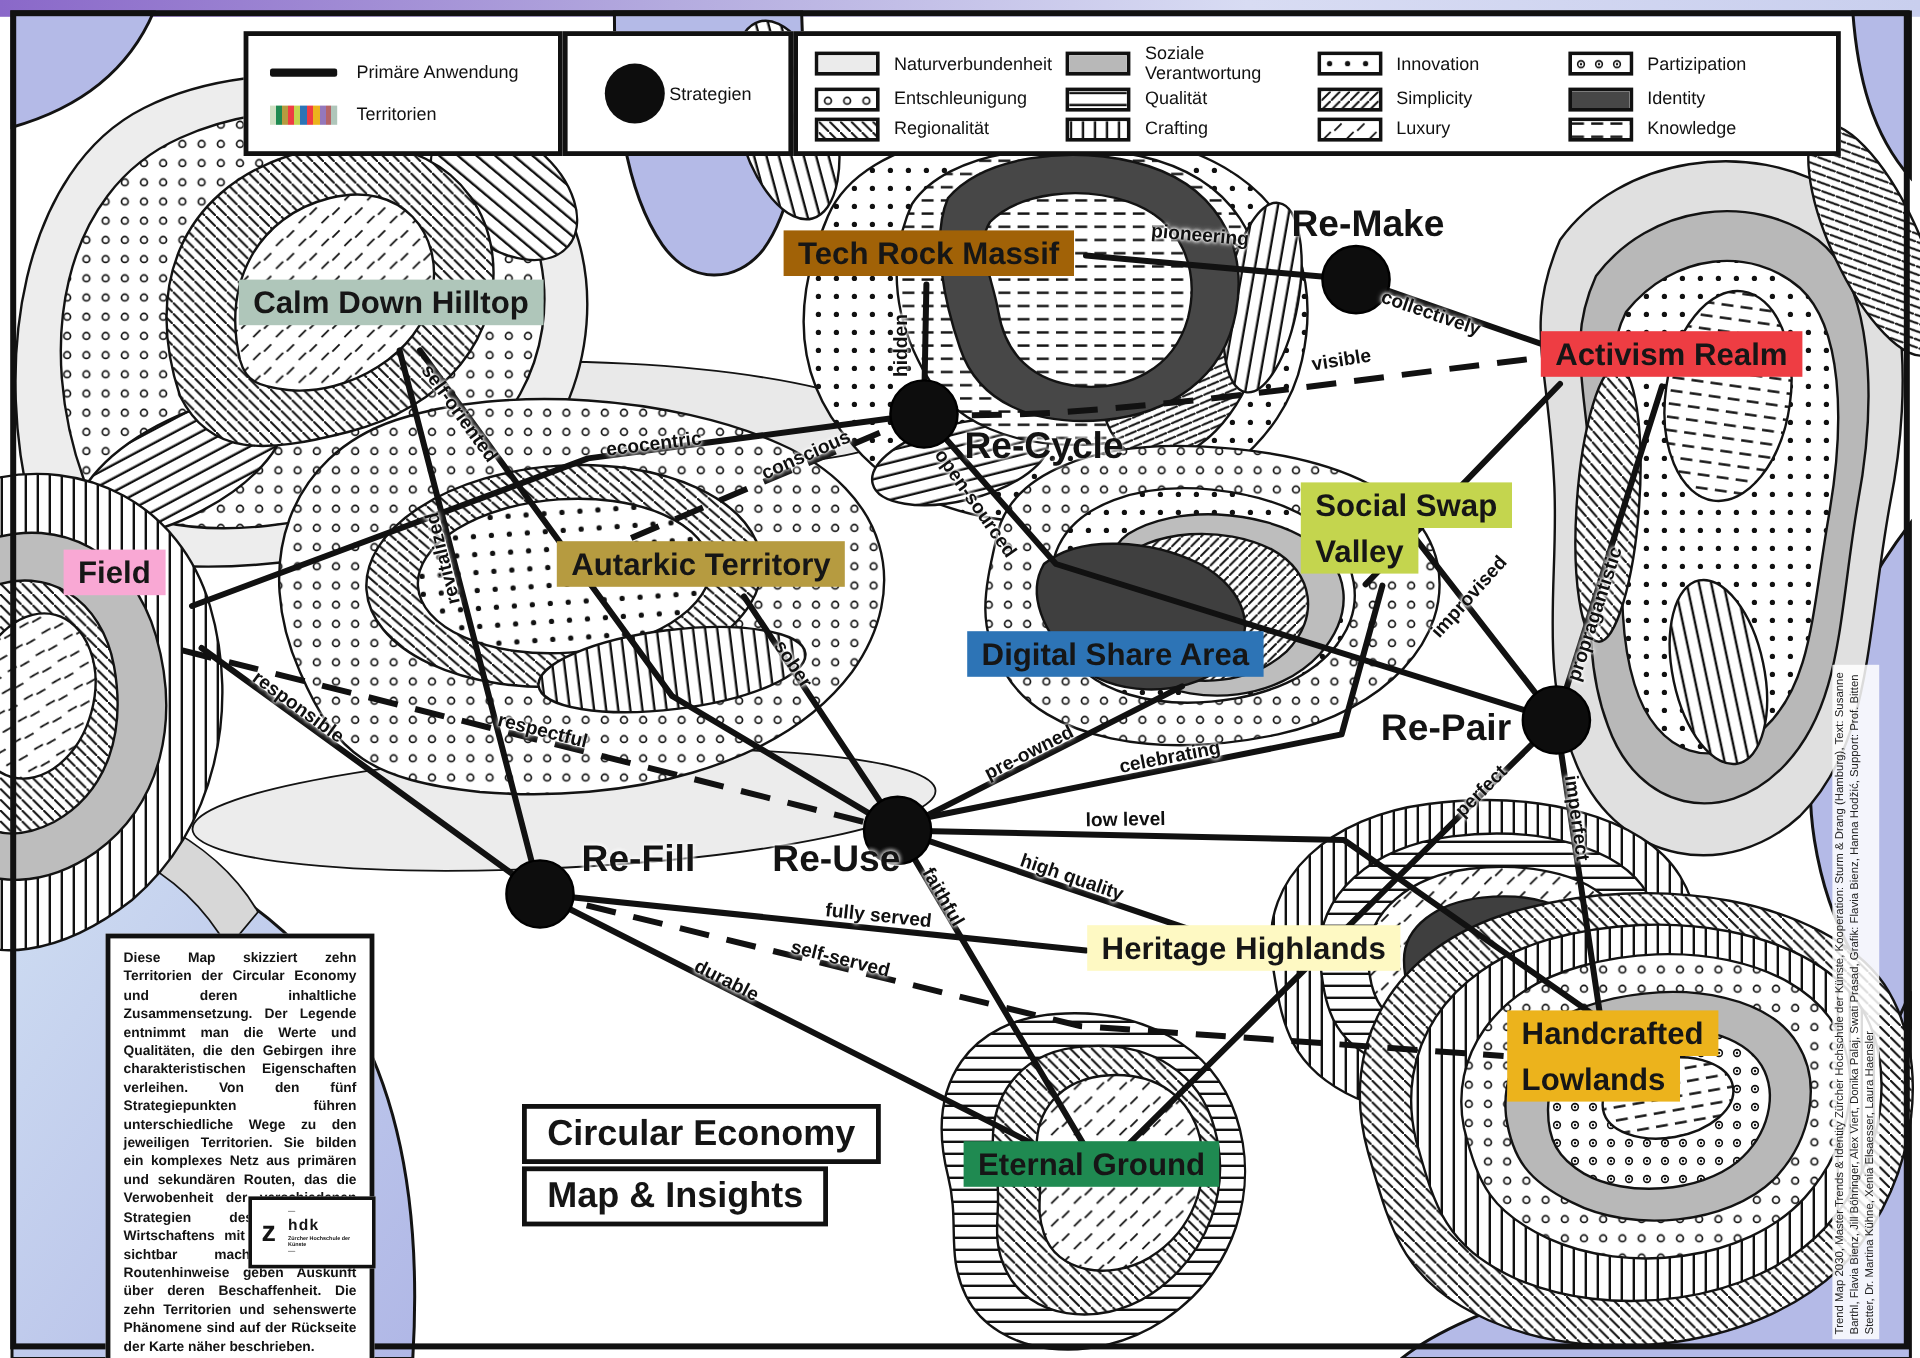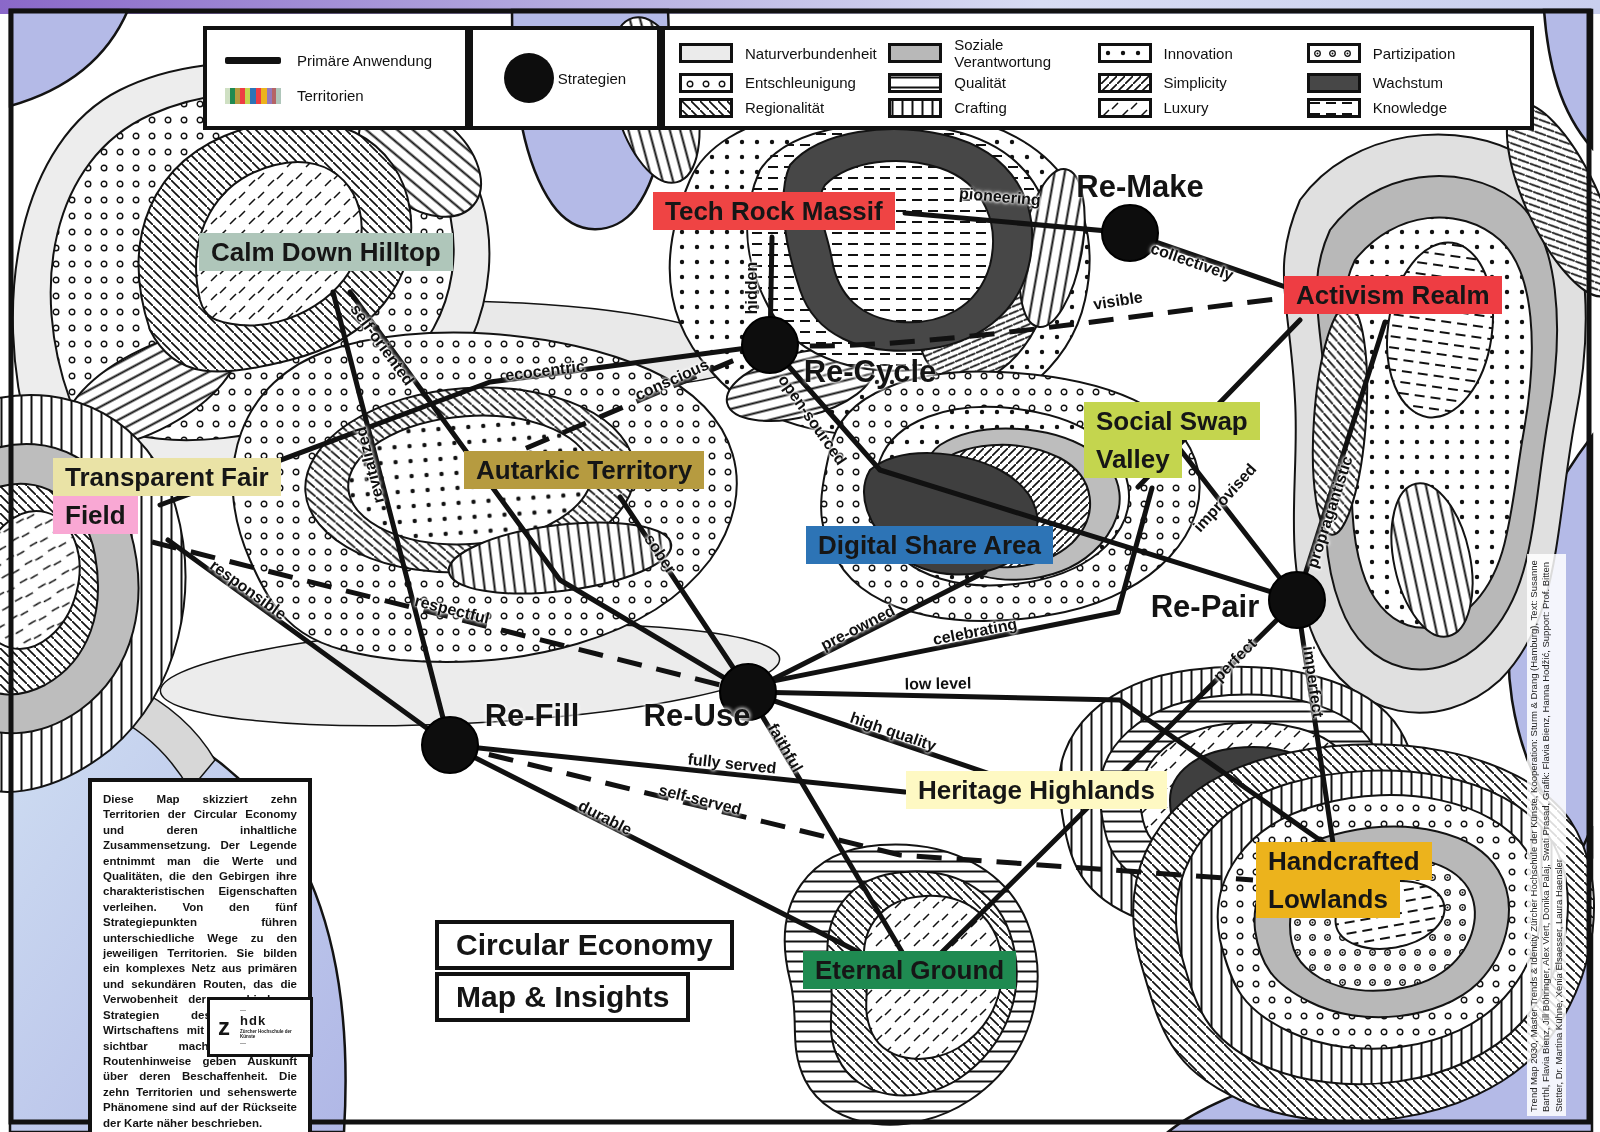--- a/index.html
+++ b/index.html
@@ -320,43 +320,42 @@
         </svg>
       </span>
     <span class="ltext">Partizipation</span>
   </div>
   <div class="pcell">
     <span class="swatch">
         <svg width="48" height="14">
           <rect width="48" height="14" fill="#474747"></rect>
         </svg>
       </span>
-    <span class="ltext">Wachstum</span>
+    <span class="ltext">Identity</span>
   </div>
   <div class="pcell">
     <span class="swatch">
         <svg width="48" height="14">
           <rect width="48" height="14" fill="url(#pDash)"></rect>
         </svg>
       </span>
     <span class="ltext">Knowledge</span>
   </div>
 </div>
 
 <div class="tlabel" style="left:653px;top:192px">
-  <span class="tline" style="background:#ef4444">Tech Rock Massif</span>
+  <span class="tline" style="background:#a16207">Tech Rock Massif</span>
 </div>
 <div class="tlabel" style="left:199px;top:233px">
   <span class="tline" style="background:#afc6ba">Calm Down Hilltop</span>
 </div>
 <div class="tlabel" style="left:1284px;top:276px">
   <span class="tline" style="background:#ee3d43">Activism Realm</span>
 </div>
 <div class="tlabel" style="left:53px;top:458px">
-  <span class="tline" style="background:#eae3a6">Transparent Fair</span>
   <span class="tline" style="background:#f9a8d4">Field</span>
 </div>
 <div class="tlabel" style="left:464px;top:451px">
   <span class="tline" style="background:#b69b40">Autarkic Territory</span>
 </div>
 <div class="tlabel" style="left:1084px;top:402px">
   <span class="tline" style="background:#c4d54e">Social Swap</span>
   <span class="tline" style="background:#c4d54e">Valley</span>
 </div>
 <div class="tlabel" style="left:806px;top:526px">

